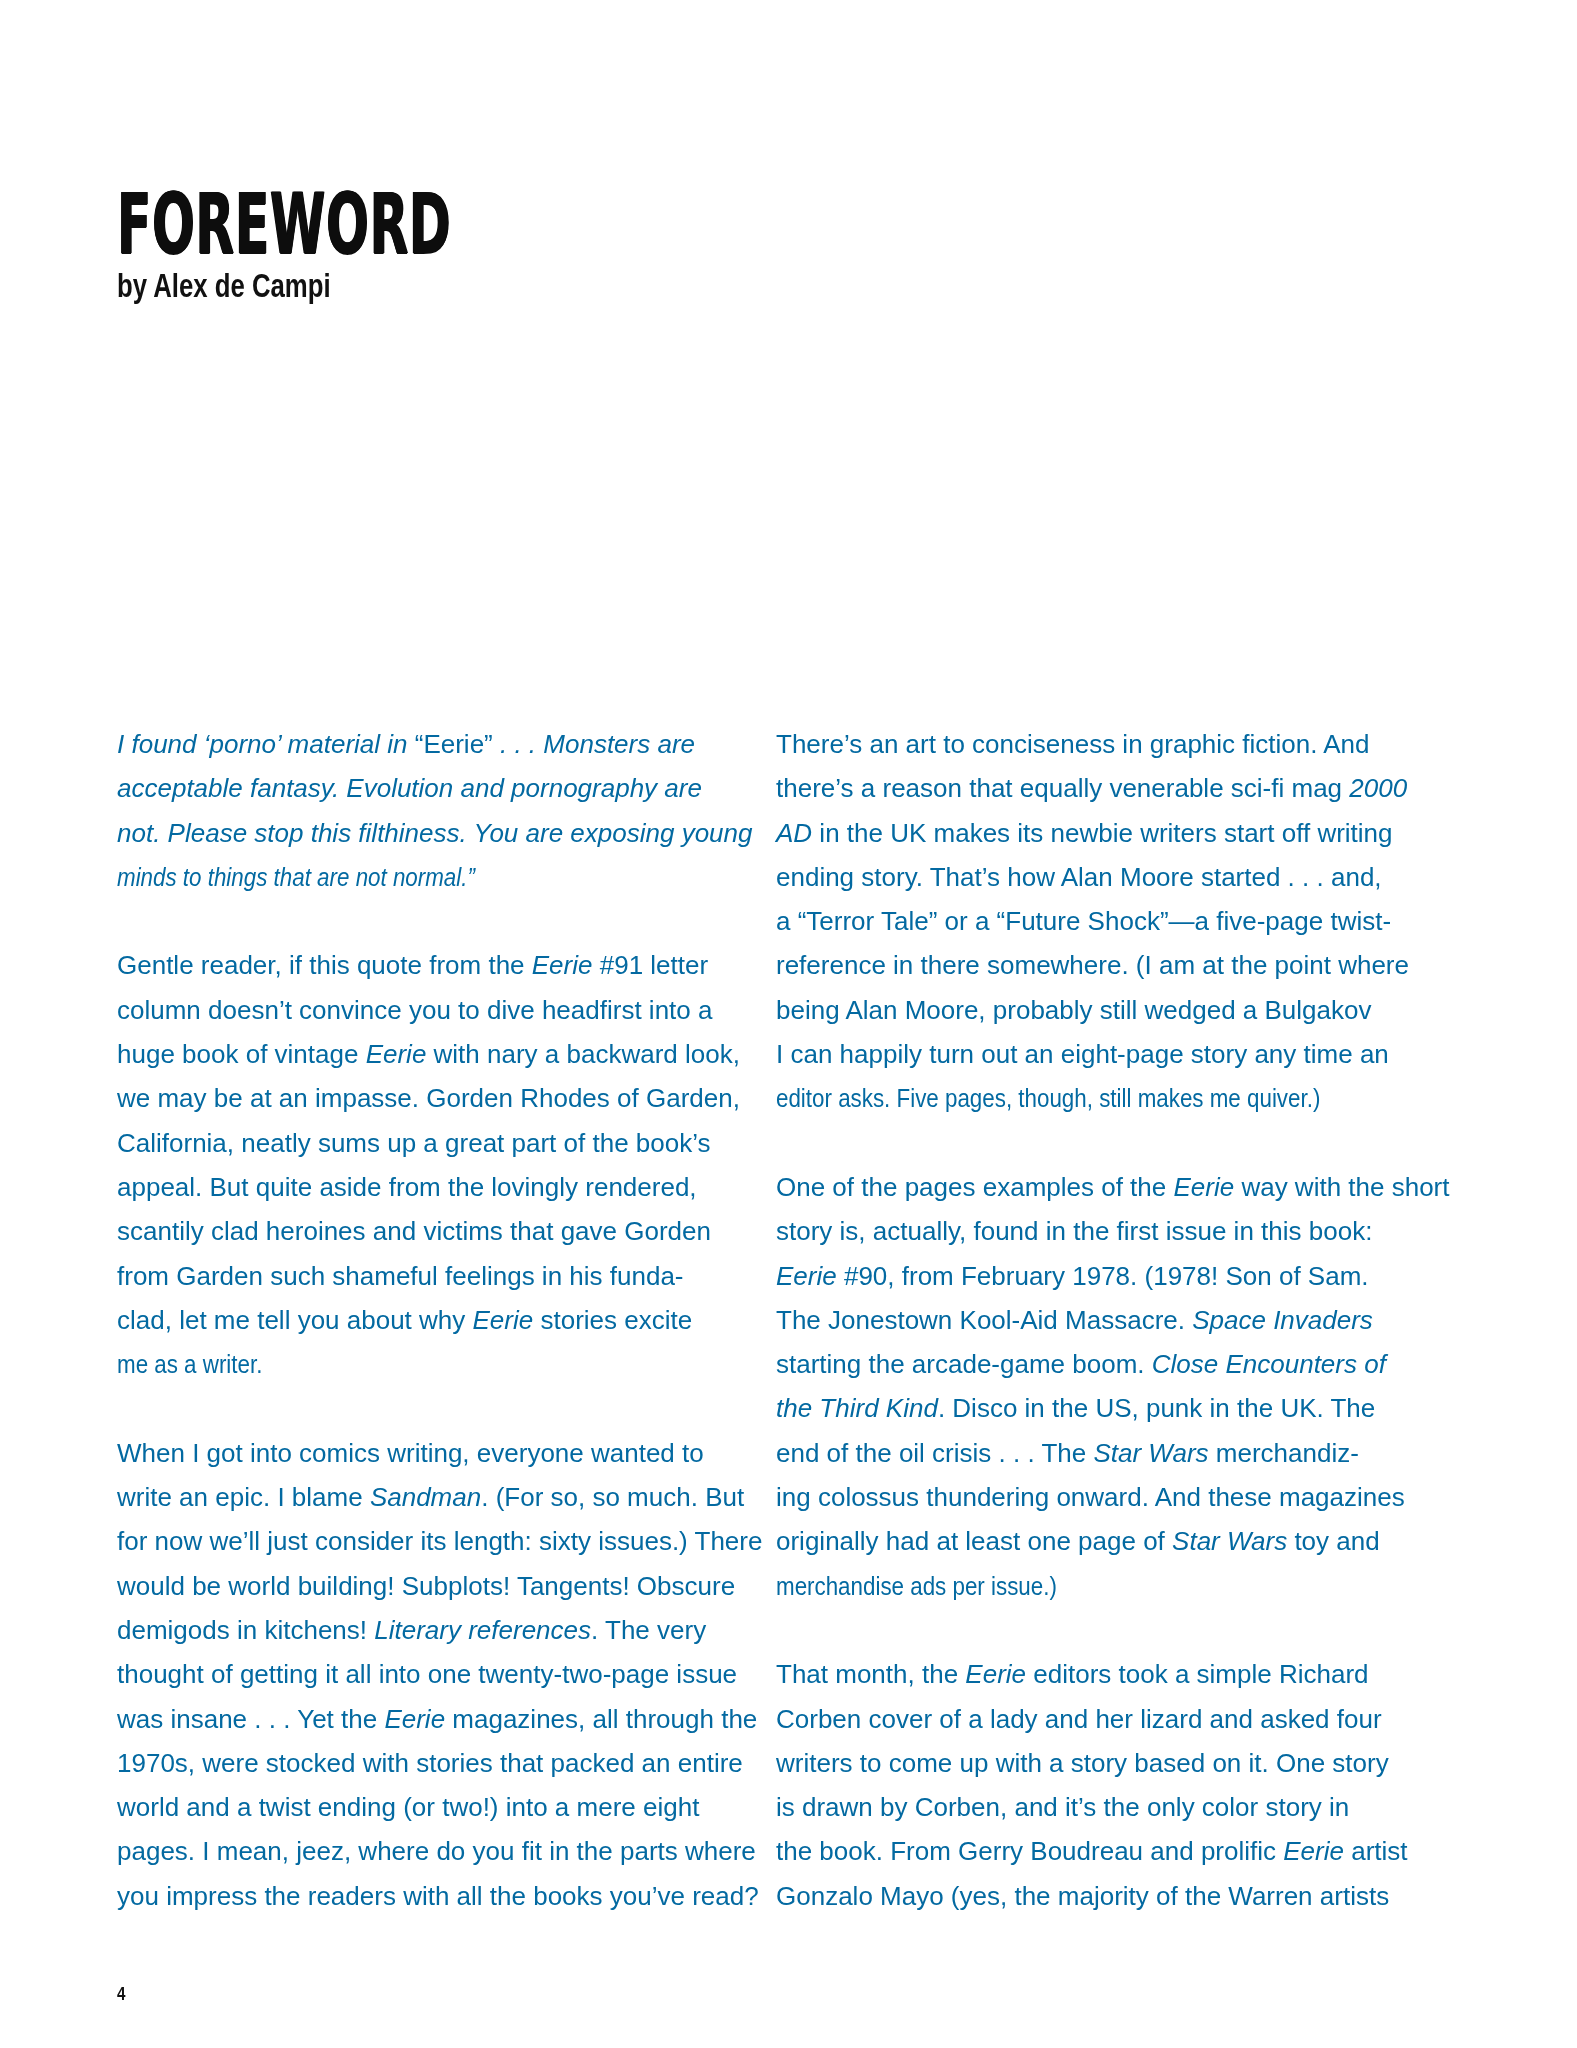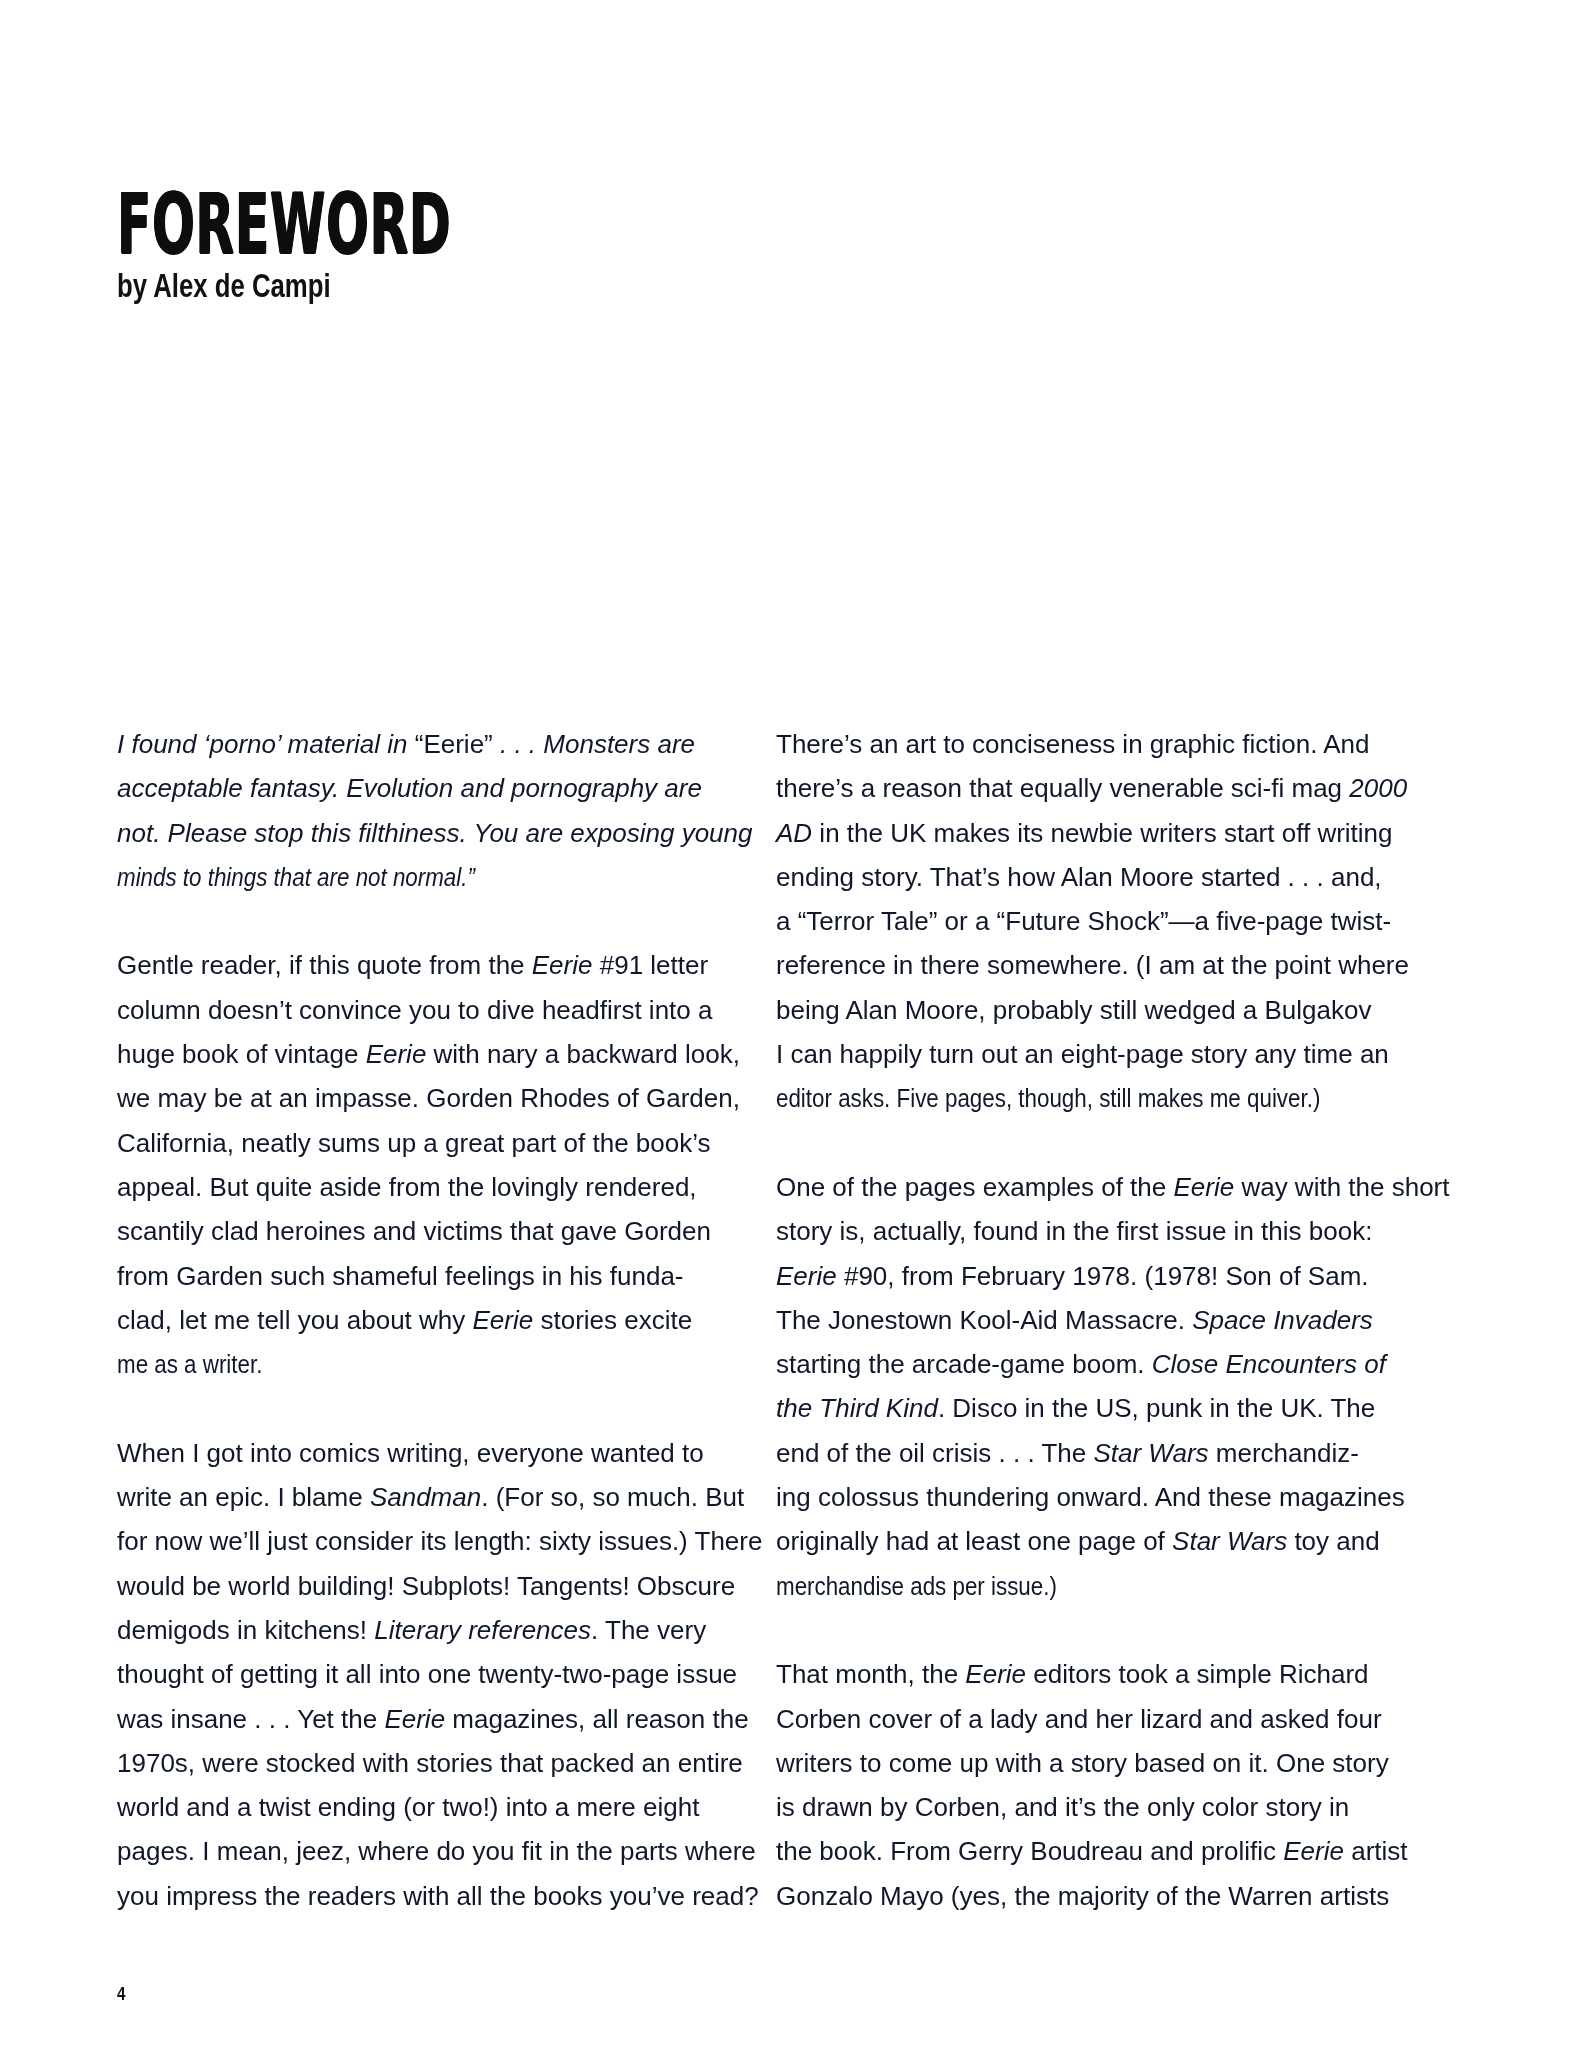--- a/index.html
+++ b/index.html
@@ -50,21 +50,21 @@
     transform-origin: 0 0;
     transform: scaleX(0.78);
     white-space: nowrap;
   }
   .column {
     position: absolute;
     top: 722px;
     width: 636px;
     font-family: "Liberation Sans", sans-serif;
     font-size: 26px;
-    color: #0f172a;
+    color: #0369a1;
   }
   .column.left { left: 117px; }
   .column.right { left: 776px; width: 635px; }
   .line {
     display: block;
     height: 44.3px;
     line-height: 44.3px;
     white-space: nowrap;
     overflow: visible;
   }
@@ -116,21 +116,21 @@
         <div class="line"><span class="line-inner" style="transform: scaleX(0.86);"><span>me as a writer.</span></span></div>
       </div>
       <div class="line blank"></div>
       <div class="paragraph body">
         <div class="line"><span class="line-inner"><span>When I got into comics writing, everyone wanted to</span></span></div>
         <div class="line"><span class="line-inner"><span>write an epic. I blame </span><span class="it">Sandman</span><span>. (For so, so much. But</span></span></div>
         <div class="line"><span class="line-inner"><span>for now we’ll just consider its length: sixty issues.) There</span></span></div>
         <div class="line"><span class="line-inner"><span>would be world building! Subplots! Tangents! Obscure</span></span></div>
         <div class="line"><span class="line-inner"><span>demigods in kitchens! </span><span class="it">Literary references</span><span>. The very</span></span></div>
         <div class="line"><span class="line-inner"><span>thought of getting it all into one twenty-two-page issue</span></span></div>
-        <div class="line"><span class="line-inner"><span>was insane . . . Yet the </span><span class="it">Eerie</span><span> magazines, all reason the</span></span></div>
+        <div class="line"><span class="line-inner"><span>was insane . . . Yet the </span><span class="it">Eerie</span><span> magazines, all through the</span></span></div>
         <div class="line"><span class="line-inner"><span>1970s, were stocked with stories that packed an entire</span></span></div>
         <div class="line"><span class="line-inner"><span>world and a twist ending (or two!) into a mere eight</span></span></div>
         <div class="line"><span class="line-inner"><span>pages. I mean, jeez, where do you fit in the parts where</span></span></div>
         <div class="line"><span class="line-inner"><span>you impress the readers with all the books you’ve read?</span></span></div>
       </div>
     </div>
   <div class="column right">
       <div class="paragraph body">
         <div class="line"><span class="line-inner"><span>There’s an art to conciseness in graphic fiction. And</span></span></div>
         <div class="line"><span class="line-inner"><span>there’s a reason that equally venerable sci-fi mag </span><span class="it">2000</span></span></div>

